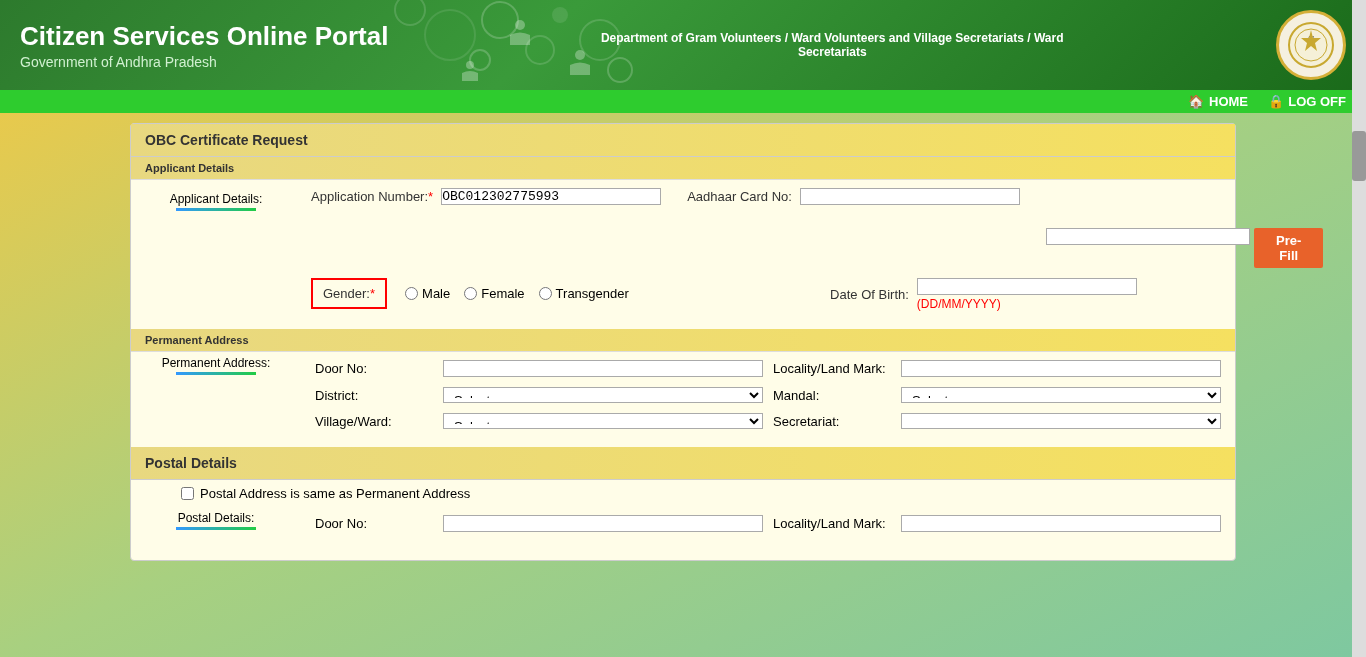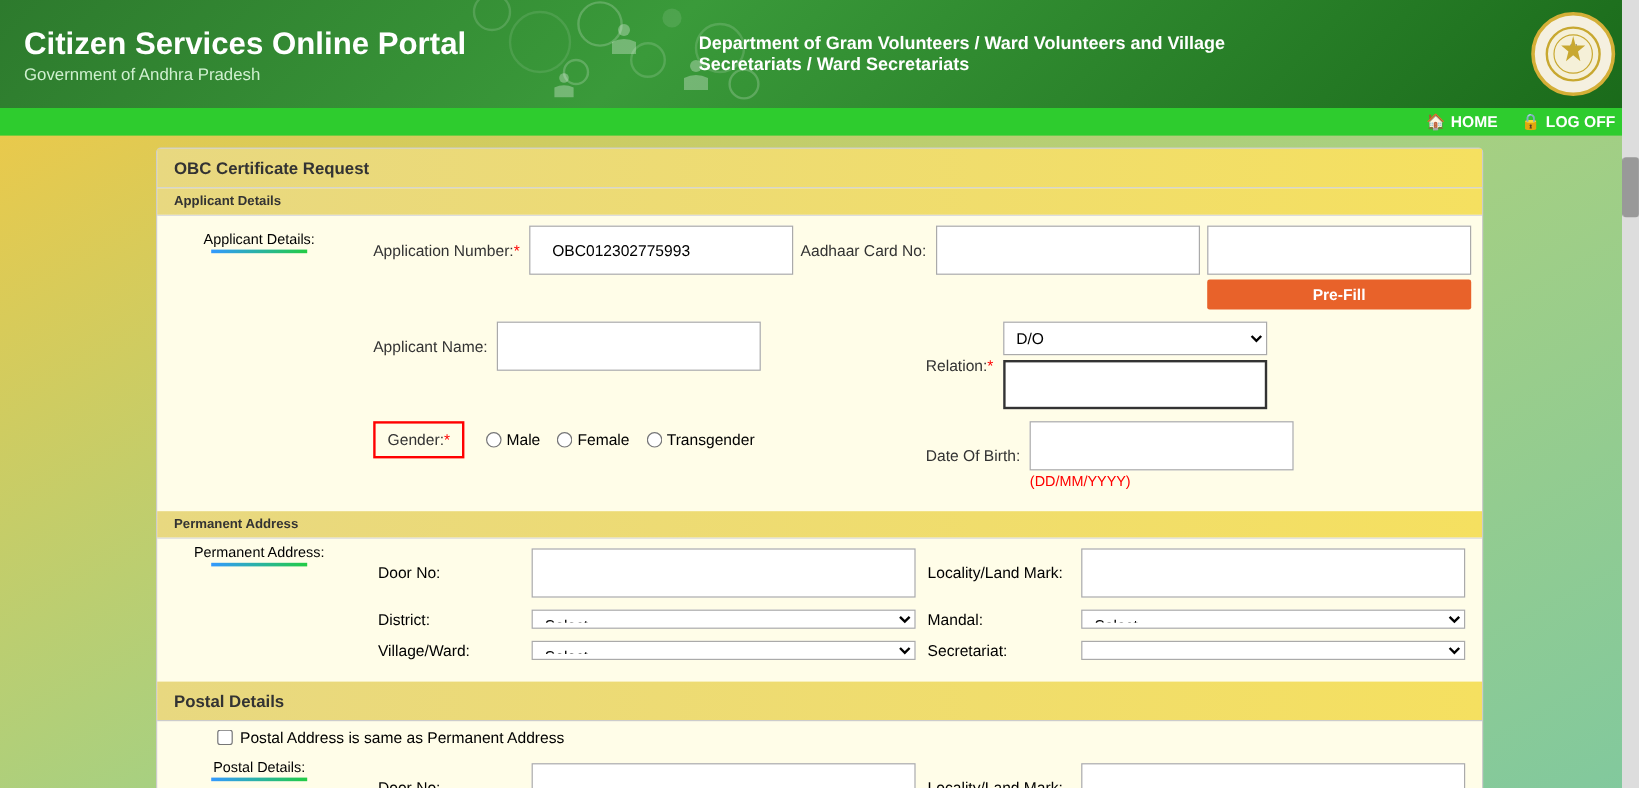--- a/index.html
+++ b/index.html
@@ -36,23 +36,23 @@
       font-size: 26px;
       font-weight: bold;
     }
     .header-subtitle {
       color: #d0f0d0;
       font-size: 14px;
       margin-top: 2px;
     }
     .header-center {
       color: white;
-      font-size: 15px;
+      font-size: 12px;
       font-weight: bold;
-      text-align: left;
+      text-align: center;
       z-index: 1;
       max-width: 500px;
     }
     .header-logo {
       width: 70px;
       height: 70px;
       background: #f5f0e0;
       border-radius: 50%;
       border: 3px solid #d4af37;
       display: flex;
@@ -191,44 +191,45 @@
 
     .center-fields {
       flex: 1;
       padding: 0 10px;
     }
 
     .row {
       display: flex;
       align-items: flex-start;
       margin-bottom: 10px;
-      gap: 6px;
+      gap: 26px;
     }
 
     .field-pair {
       display: flex;
       align-items: center;
       gap: 8px;
       flex: 1;
     }
 
     .lbl {
       font-size: 13px;
       color: #333;
       white-space: nowrap;
     }
 
     .lbl .req { color: red; }
 
     input[type=text], input[type=number] {
       border: 1px solid #aaa;
-      padding: 4px 18px;
+      padding: 4px 0;
       font-size: 13px;
       background: white;
-      height: 41px;
+      height: 17px;
+      font-family: Liberation Mono, monospace;
     }
 
     select {
       border: 1px solid #aaa;
       padding: 4px 6px;
       font-size: 13px;
       background: white;
       height: 28px;
     }
 
@@ -378,47 +379,26 @@
 
       <div class="row">
         <div class="field-pair">
           <label class="lbl"><span>Application Number:</span><span class="req">*</span></label>
           <input type="text" value="OBC012302775993" style="width: 220px;">
         </div>
         <div class="field-pair">
           <label class="lbl">Aadhaar Card No:</label>
           <input type="text" style="width: 220px;">
         </div>
-        <div style="display:flex;flex-direction:column;gap:4px;min-width:120px;">
+        <div style="display:flex;gap:4px;min-width:120px;margin-top:40px;">
           <input type="text" style="width: 220px;">
           <button class="prefill-btn">Pre-Fill</button>
         </div>
       </div>
 
-      <div class="row">
-        <div class="field-pair">
-          <label class="lbl">
-            <span>Applicant Name:</span>
-          </label>
-          <input type="text" style="width: 220px;">
-        </div>
-        <div class="field-pair">
-          <label class="lbl">
-            <span>Relation:</span><span class="req">*</span>
-          </label>
-          <div style="display:flex;flex-direction:column;gap:4px;">
-            <select style="width:220px;">
-              <option>D/O</option>
-              <option>S/O</option>
-              <option>W/O</option>
-            </select>
-            <input type="text" style="width: 220px; border: 2px solid rgb(51, 51, 51);">
-          </div>
-        </div>
-      </div>
 
       <div class="row">
         <div class="field-pair">
           <div class="gender-highlight">
             <label class="lbl">
               <span>Gender:</span><span class="req">*</span>
             </label>
           </div>
           <div class="radio-group">
             <div class="radio-item">

